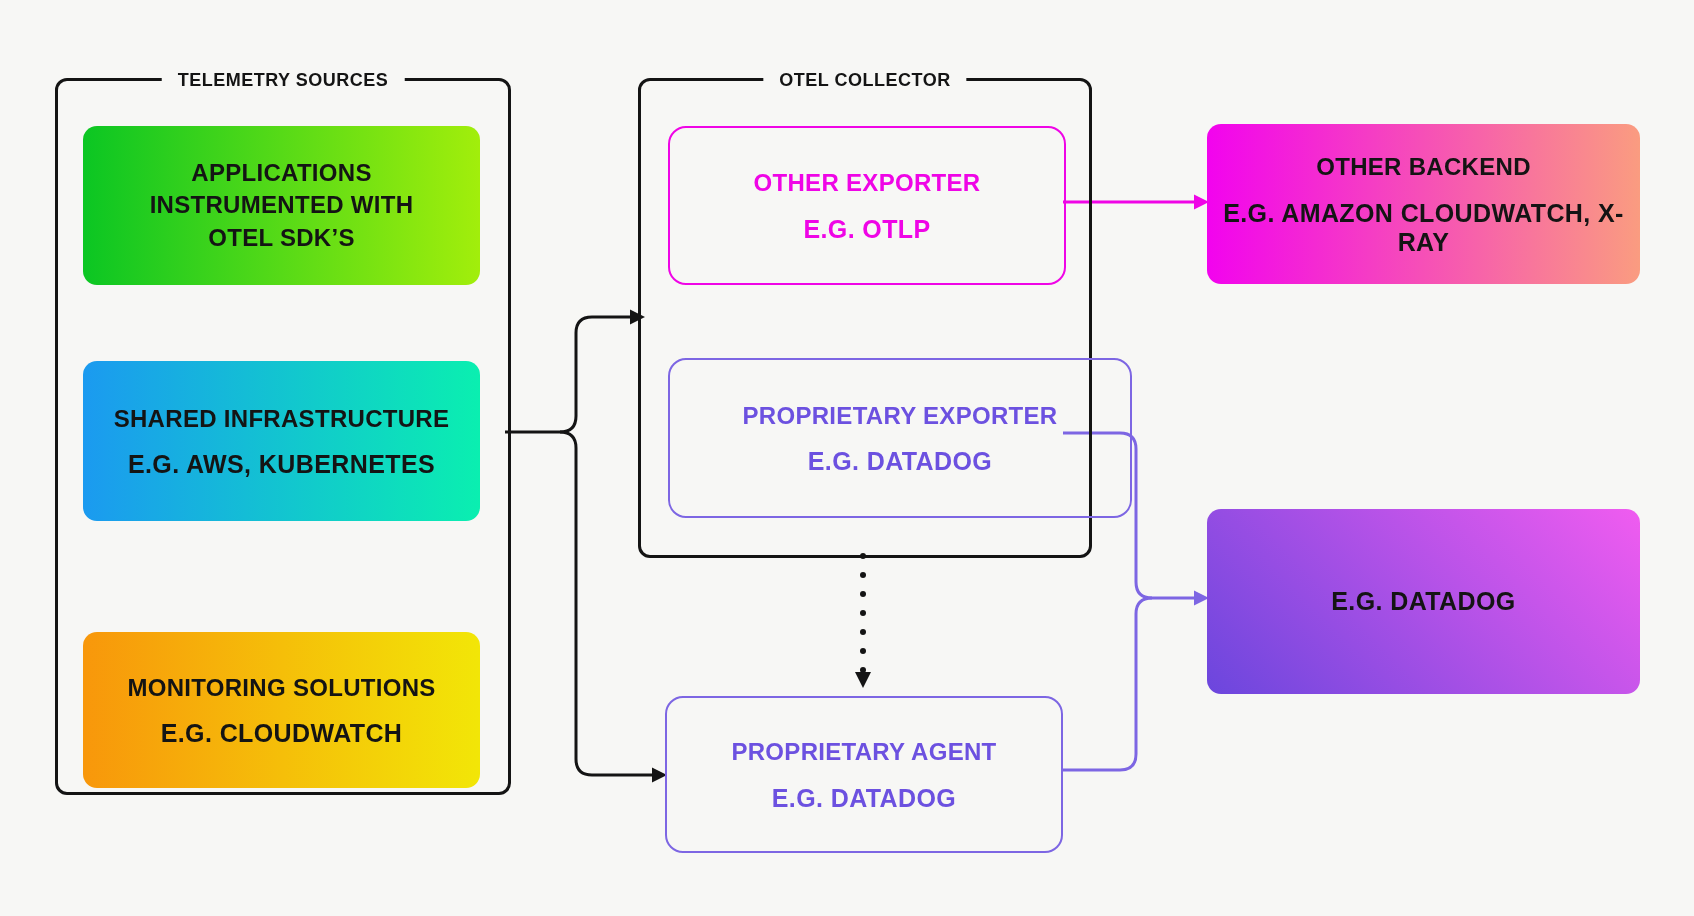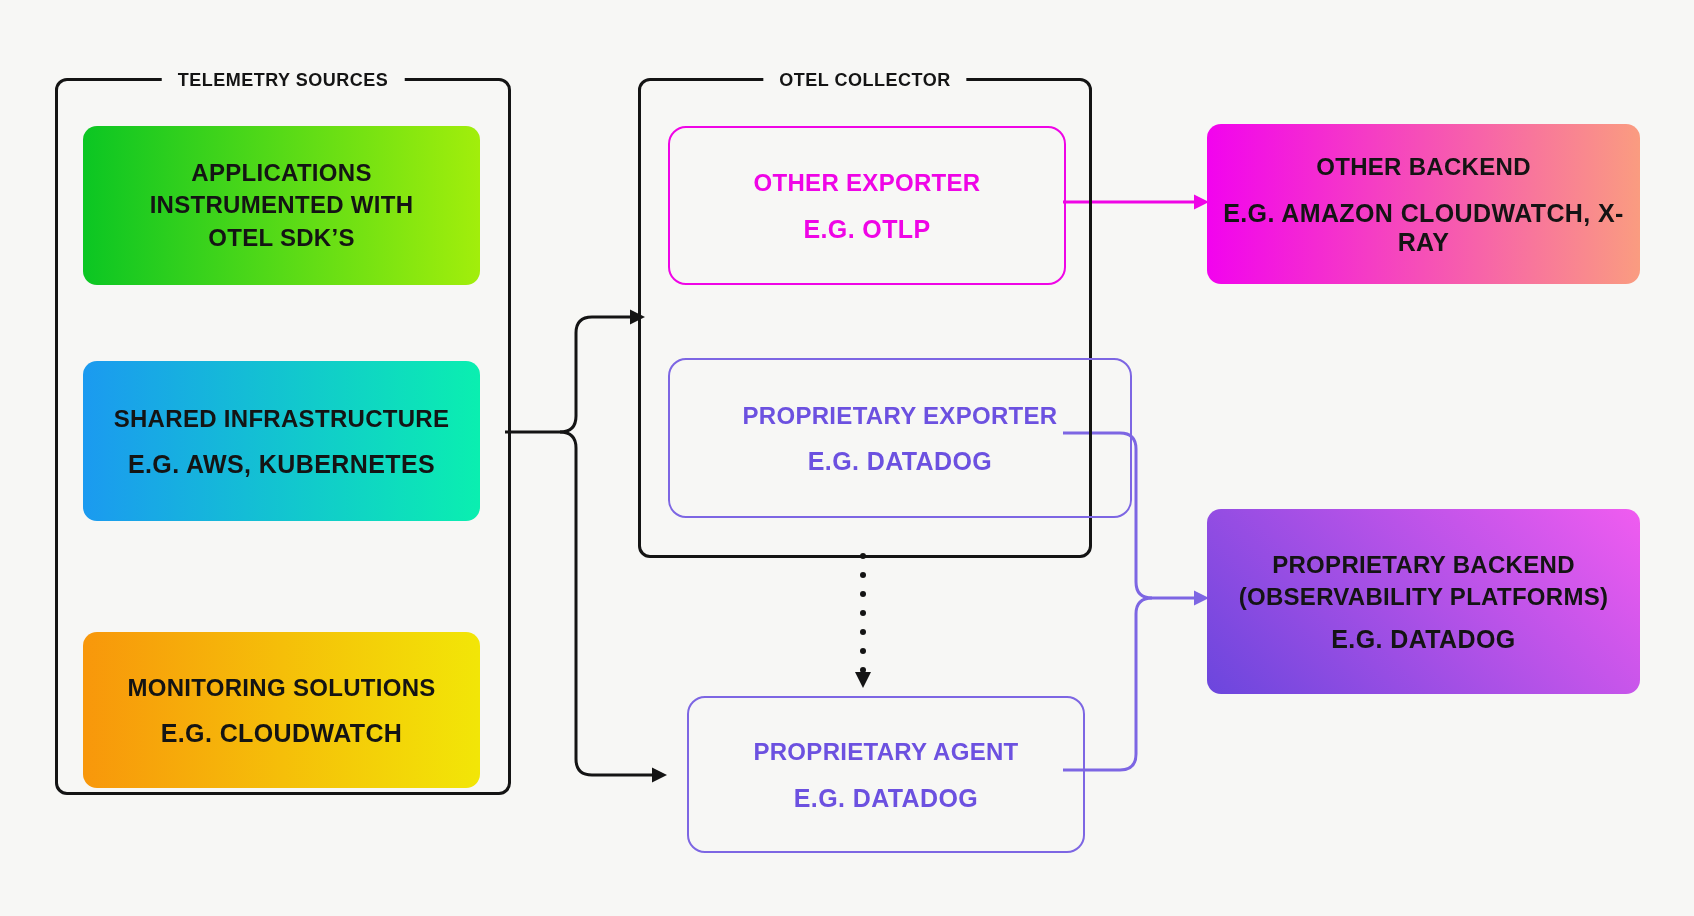--- a/index.html
+++ b/index.html
@@ -33,21 +33,21 @@
 
   
   #n-apps{ left:25px; top:45px; width:397px; height:159px;border-radius:14px; }
   #n-shared{ left:25px; top:280px; width:397px; height:160px;align-items:center; }
   #n-monitoring{ left:25px; top:512px; width:397px; height:156px; }
 
   
   .outline{ background:transparent; border-radius:18px; }
   #n-other-exporter{ left:27px; top:45px; width:398px; height:159px; border:2.5px solid #ef05e6; color:#ef05e6; }
   #n-prop-exporter{ left:27px; top:277px; width:464px; height:160px; border:2.5px solid #7d66e3; color:#6c51e0; }
-  #n-agent{ left:665px; top:696px; width:398px; height:157px; border:2.5px solid #7d66e3; color:#6c51e0;margin-left:22px; }
+  #n-agent{ left:665px; top:696px; width:398px; height:157px; border:2.5px solid #7d66e3; color:#6c51e0; }
 
   
   #n-other-backend{ left:1207px; top:124px; width:433px; height:160px; }
   #n-prop-backend{ left:1207px; top:509px; width:433px; height:185px; gap:12px; }
 </style>
 </head>
 <body>
 
 <div class="canvas">
 
@@ -119,18 +119,16 @@
     <div class="title">PROPRIETARY AGENT</div>
     <div class="subtitle">E.G. DATADOG</div>
   </div>
 
   <div class="node" id="n-other-backend" style="background: linear-gradient(90deg, rgb(242, 3, 238), rgb(250, 156, 128));">
     <div class="title">OTHER BACKEND</div>
     <div class="subtitle">E.G. AMAZON CLOUDWATCH, X-RAY</div>
   </div>
 
   <div class="node" id="n-prop-backend" style="background: linear-gradient(45deg, rgb(107, 70, 221), rgb(240, 92, 240));">
-    <div class="title">PROPRIETARY BACKEND
-(OBSERVABILITY PLATFORMS)</div>
     <div class="subtitle">E.G. DATADOG</div>
   </div>
 
 </div>
 
 </body></html>

